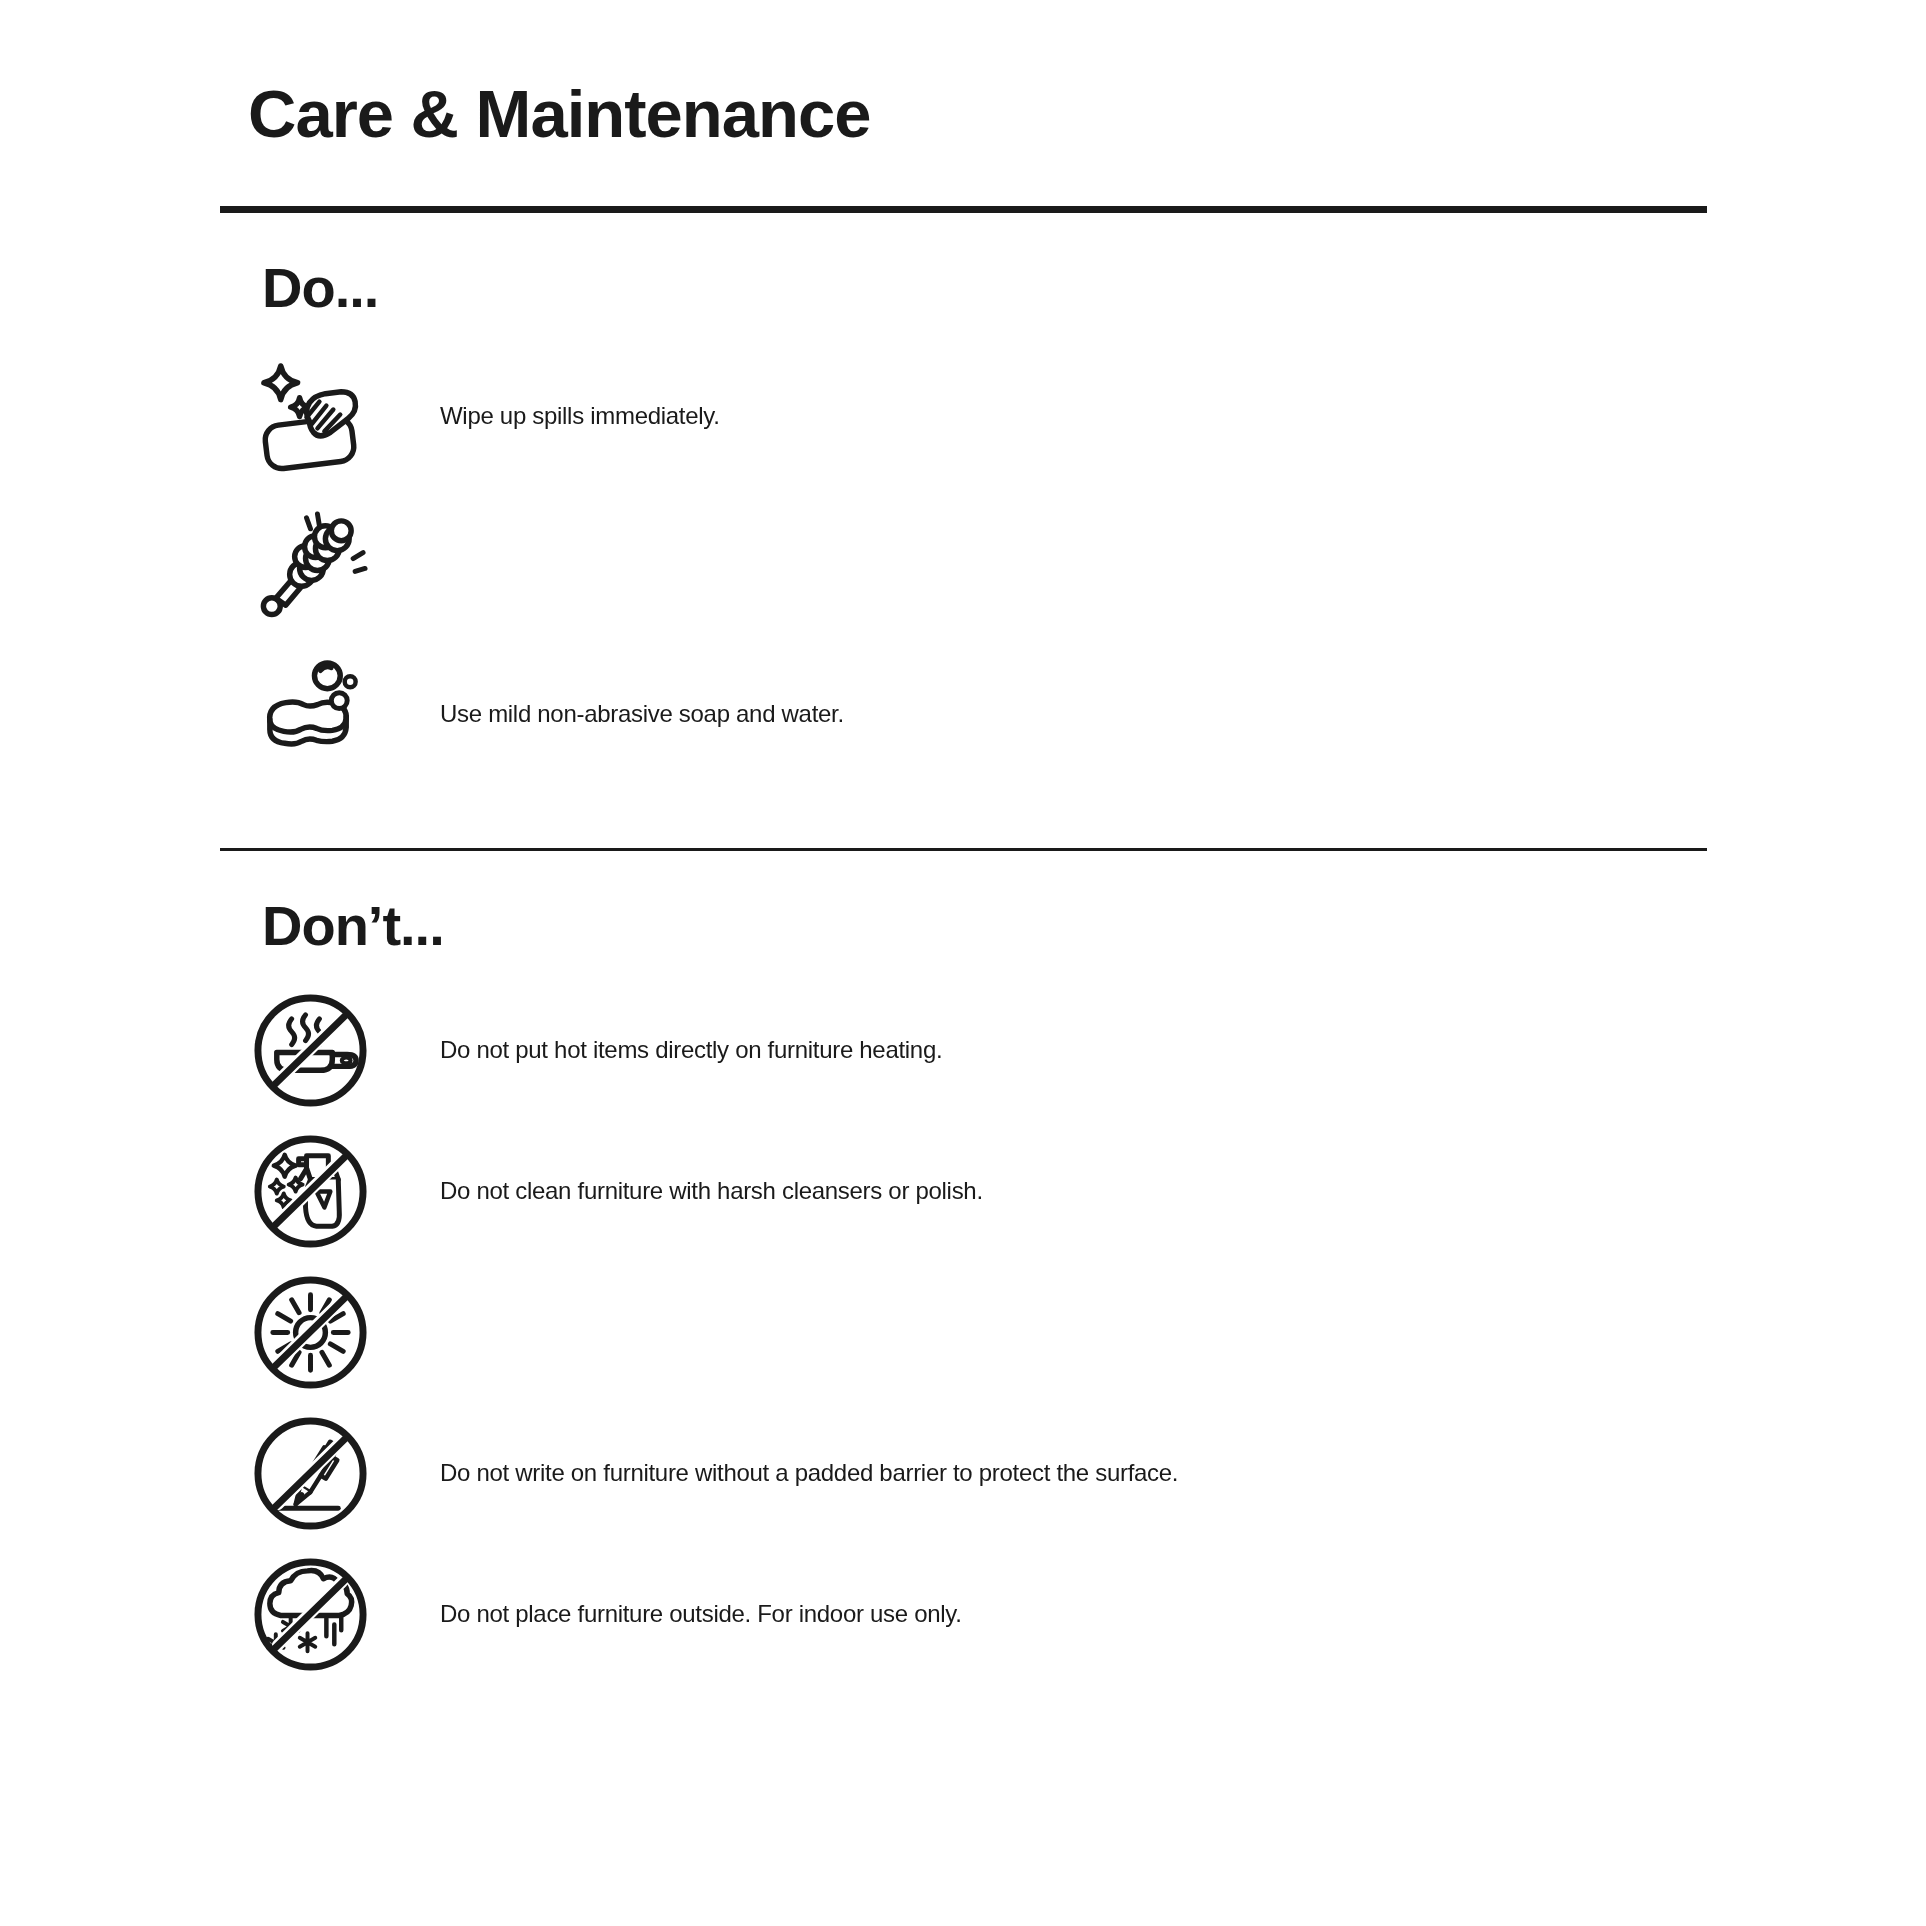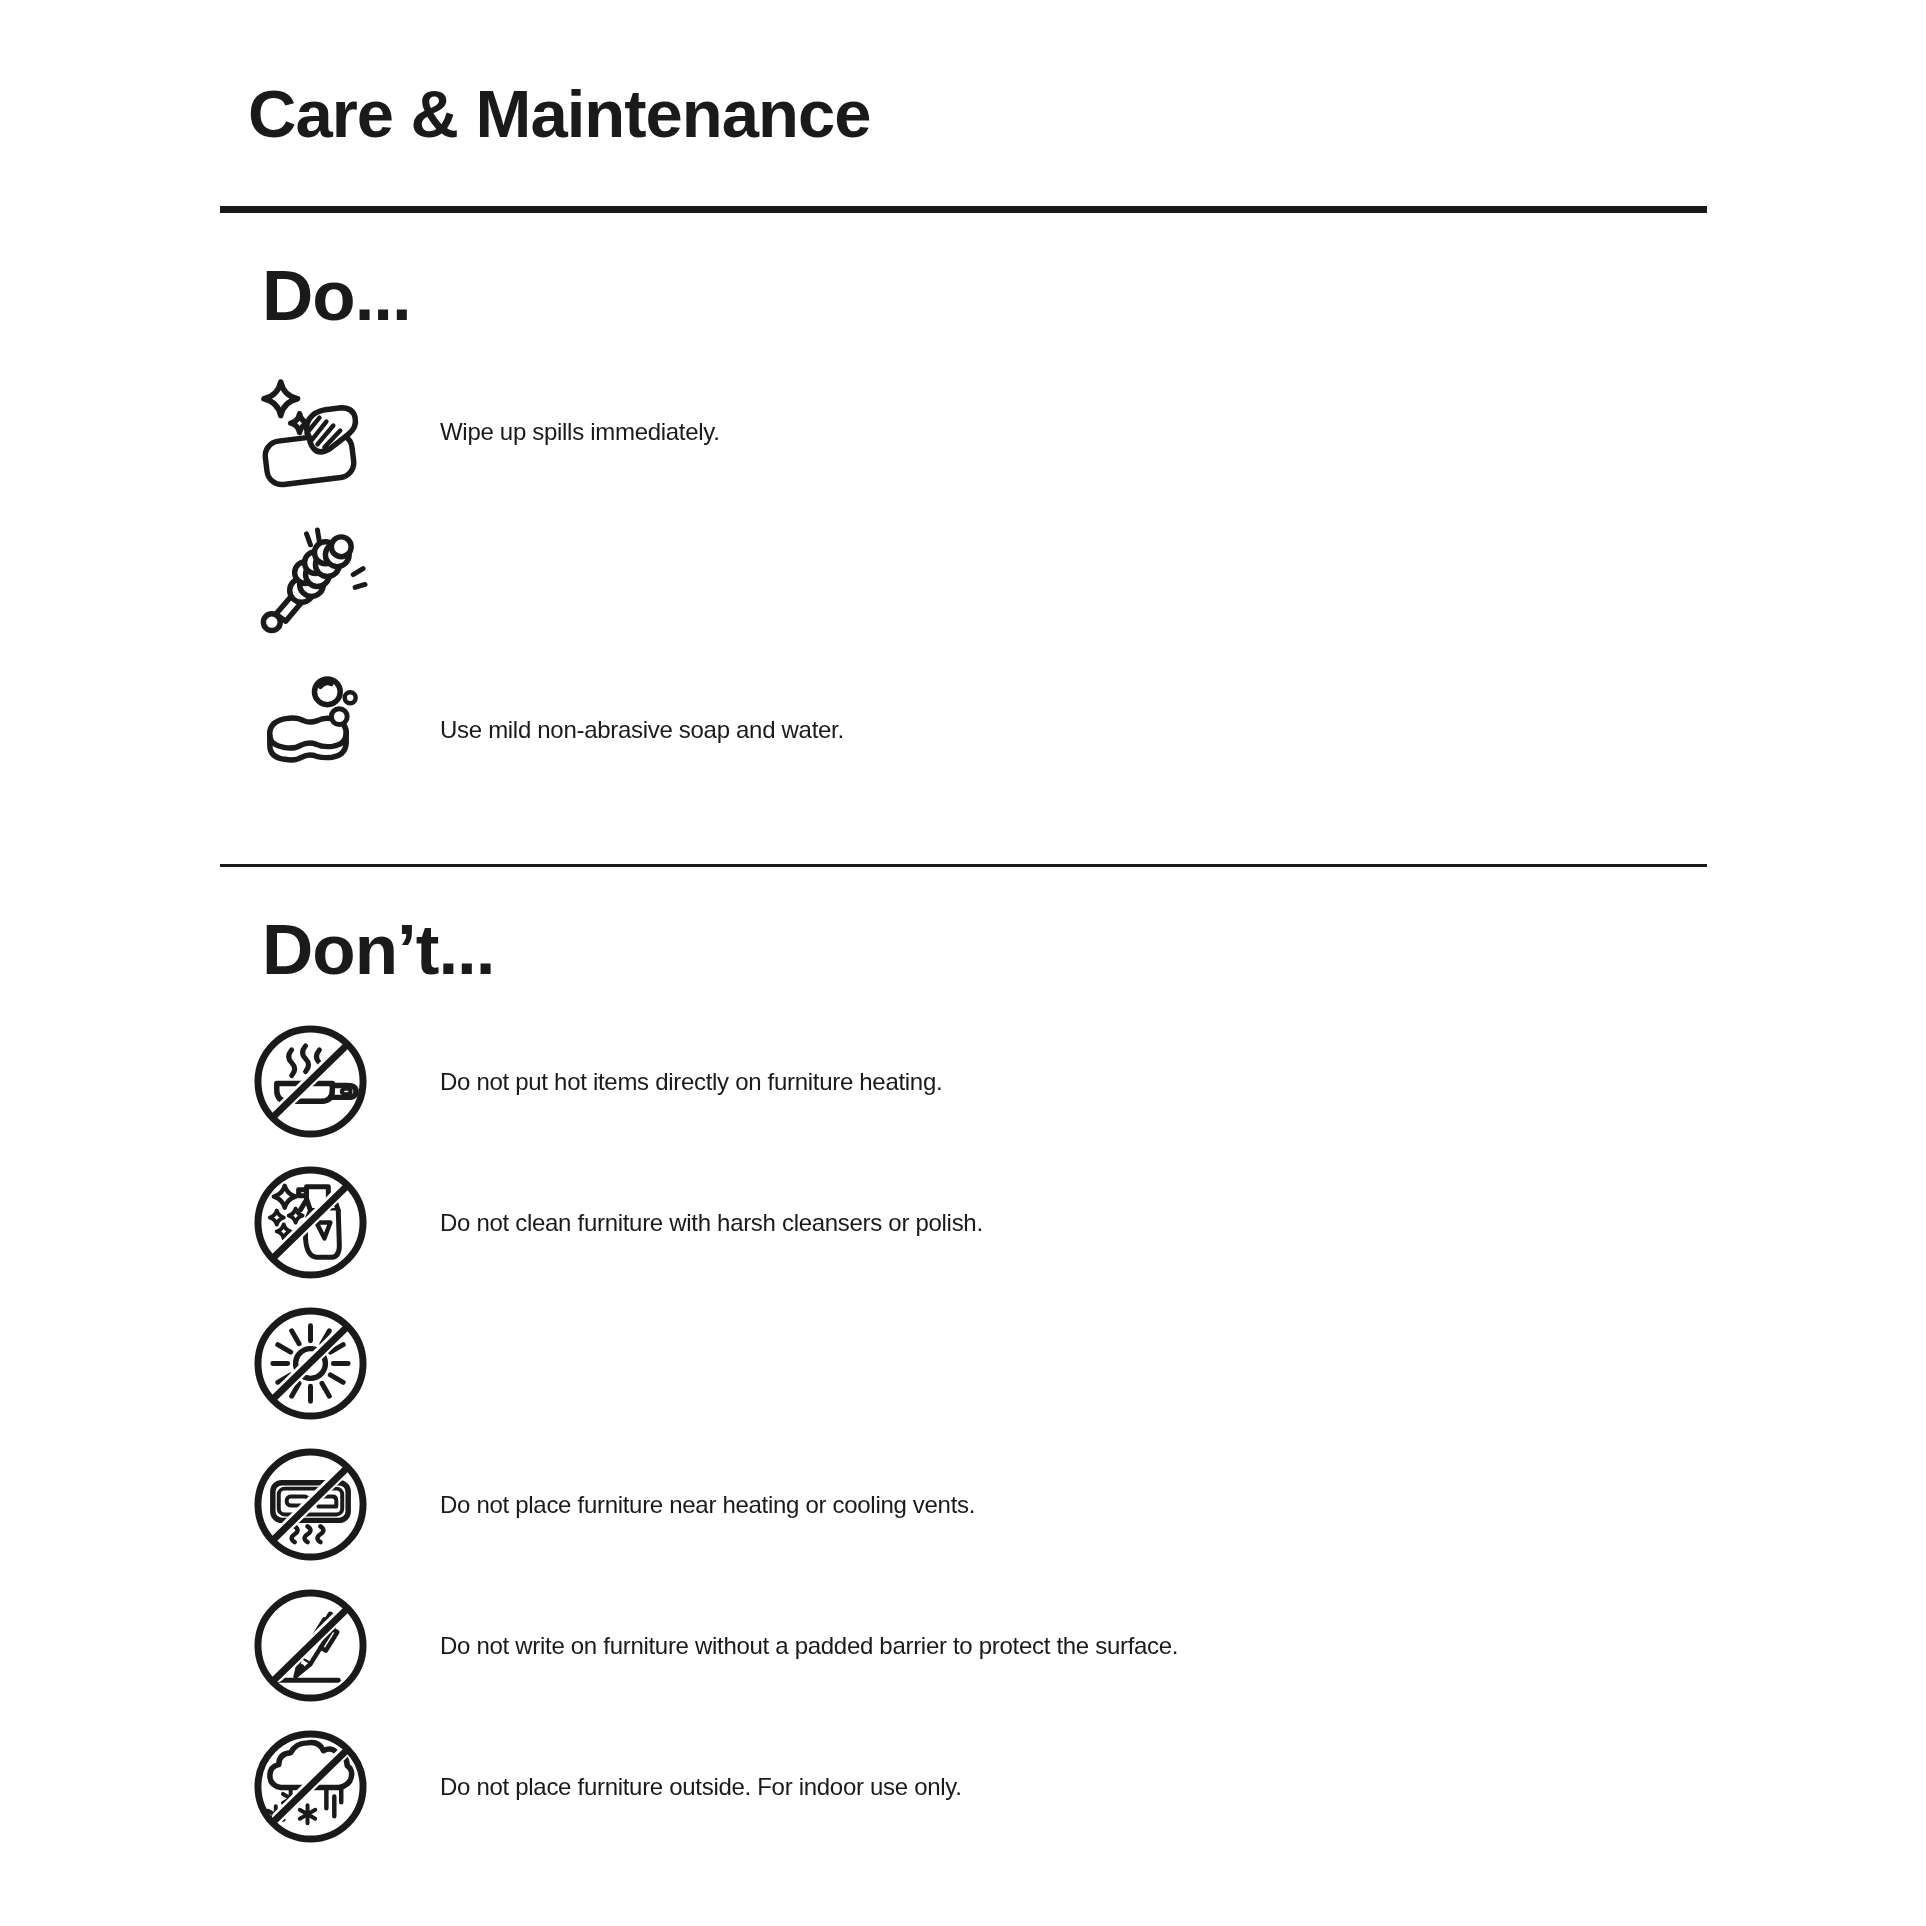--- a/index.html
+++ b/index.html
@@ -17,21 +17,21 @@
     font-size:67px; font-weight:bold; letter-spacing:-1px;
     margin:0; line-height:1.05;
   }
   .rule {
     border:none; background:#1a1a1a;
     width:1487px; margin:0 0 0 -28px;
   }
   .rule.thick { height:7px; margin-top:57px; }
   .rule.thin  { height:3px; margin-top:59px; }
   .section-heading {
-    font-size:71px; font-weight:bold; letter-spacing:-1px;
+    font-size:56px; font-weight:bold; letter-spacing:-1px;
     margin:46px 0 24px 14px; line-height:1.05;
   }
   .item-row { display:flex; align-items:center; }
   .section-do .item-row   { height:149px; }
   .section-dont .item-row { height:141px; }
   .icon-box {
     width:125px; height:125px; flex:0 0 125px;
     display:flex; align-items:center; justify-content:center;
     margin-right:51px;
   }
@@ -155,37 +155,20 @@
             <circle cx="60" cy="60" r="15" stroke-width="5.5"></circle>
             <path stroke-width="5" d="M83 60 H98 M80 48.5 L93 41 M71.5 40 L79 27 M60 37 V22 M48.5 40 L41 27 M40 48.5 L27 41 M37 60 H22 M40 71.5 L27 79 M48.5 80 L41 93 M60 83 V98 M71.5 80 L79 93 M80 71.5 L93 79"></path>
             <line x1="27" y1="91" x2="92" y2="27" stroke="#fff" stroke-width="12"></line>
             <line x1="22" y1="96" x2="97" y2="23" stroke-width="7"></line>
             <circle cx="60" cy="60" r="53" stroke-width="7"></circle>
           </g>
         </svg>
       </span>
     </div>
 
-    <div class="item-row">
-      <span class="icon-box">
-        <svg width="119" height="119" viewBox="0 0 120 120">
-          <g class="ink">
-            <rect x="22" y="38" width="76" height="38" rx="9" stroke-width="5.5"></rect>
-            <rect x="28" y="44" width="64" height="26" rx="6" stroke-width="4"></rect>
-            <rect x="36" y="52" width="22" height="9" rx="4" stroke-width="4"></rect>
-            <path stroke-width="4" d="M64 52 H82 Q86 52 86 56 V62 H68"></path>
-            <path stroke-width="4.5" d="M44 82 q6 4 0 8 q-6 4 0 8 M57 82 q6 4 0 8 q-6 4 0 8 M70 82 q6 4 0 8 q-6 4 0 8"></path>
-            <line x1="27" y1="91" x2="92" y2="27" stroke="#fff" stroke-width="12"></line>
-            <line x1="22" y1="96" x2="97" y2="23" stroke-width="7"></line>
-            <circle cx="60" cy="60" r="53" stroke-width="7"></circle>
-          </g>
-        </svg>
-      </span>
-      <p class="item-text">Do not place furniture near heating or cooling vents.</p>
-    </div>
 
     <div class="item-row">
       <span class="icon-box">
         <svg width="119" height="119" viewBox="0 0 120 120">
           <g class="ink">
             <path stroke-width="5" d="M26 95 H88"></path>
             <g stroke-width="4.5" transform="translate(4 6) rotate(32 58 58)">
               <path class="fillw" d="M52 26 H64 V72 H52 Z"></path>
               <path class="fillw" d="M52 72 L58 90 L64 72"></path>
               <path d="M58 90 V78"></path>

